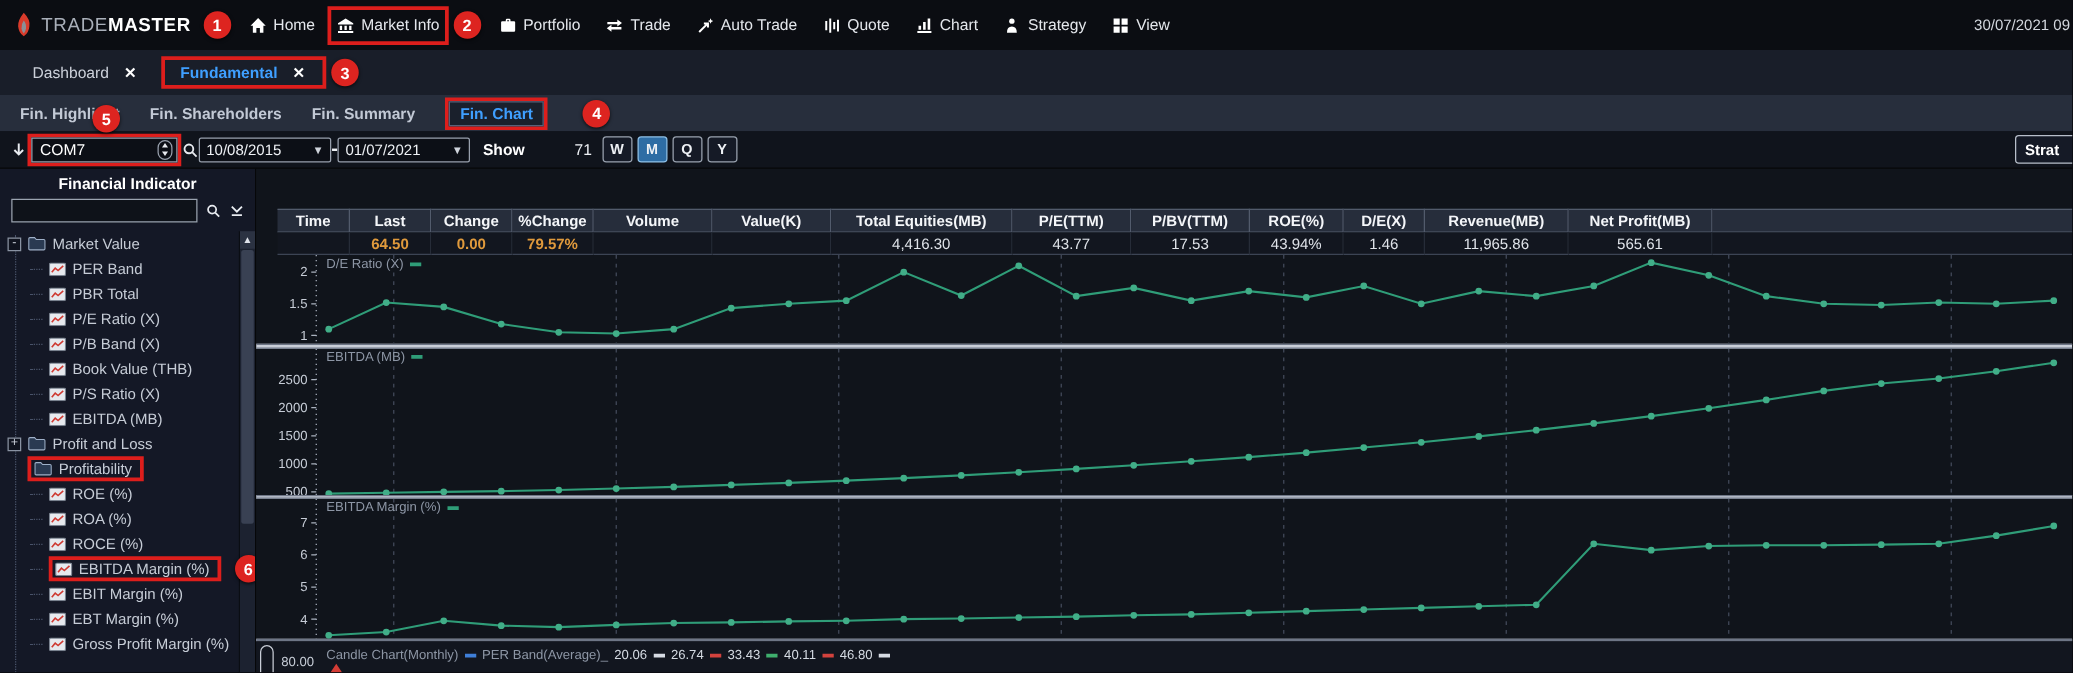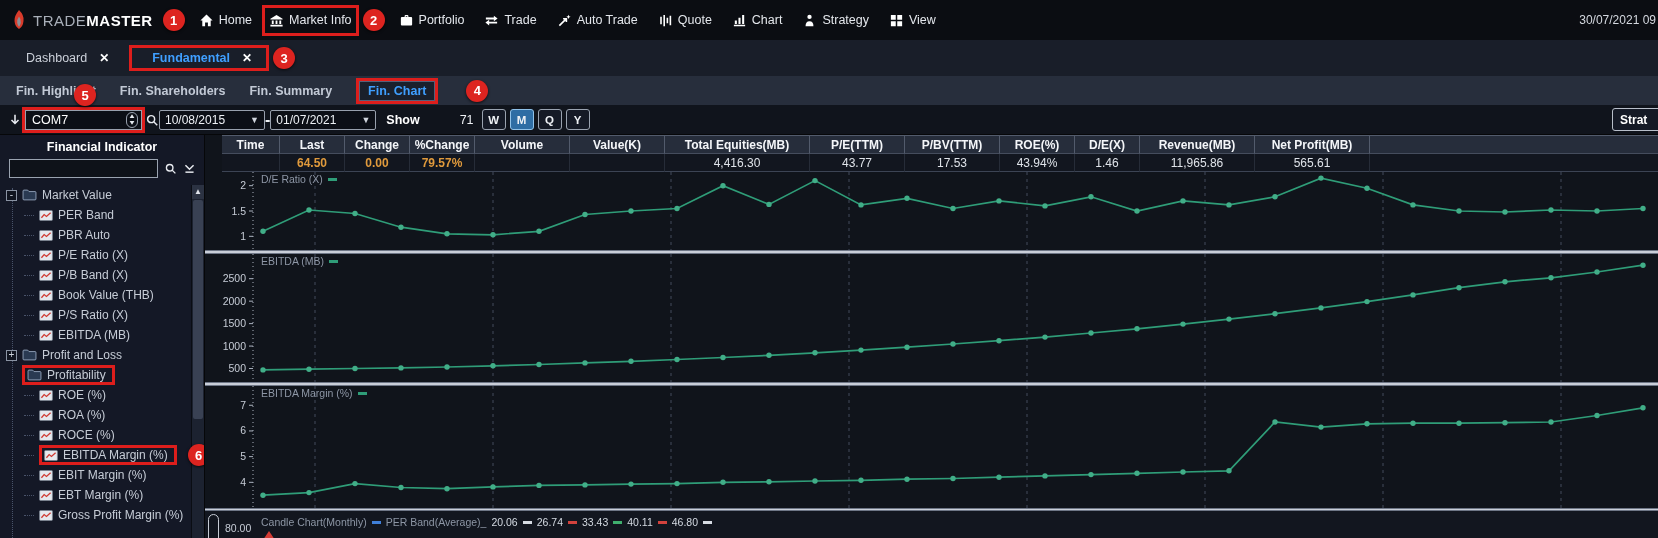--- a/index.html
+++ b/index.html
@@ -25,21 +25,21 @@
            font-size:13px; display:inline-flex; align-items:center; justify-content:center; flex:none;
            box-shadow:0 1px 3px rgba(0,0,0,.7); z-index:30; }
   .badge.m { margin:0 4px; }
   .badge.abs5 { position:absolute; left:74px; top:84px; }
 
   
   .tabbar { height:36px; background:#191e29; display:flex; align-items:center; padding-left:14px; }
   .tab { display:flex; align-items:center; gap:12px; padding:5px 12px; color:#ccd1da; font-size:12.5px; white-space:nowrap; }
   .tab .close { color:#fff; font-weight:bold; font-size:12px; }
   .tab.active { color:#3f9fff; font-weight:bold; }
-  .tab.annot-rect { padding:3px 14px 3px 20px; margin-left:8px; }
+  .tab.annot-rect { padding:3px 14px 3px 12px; margin-left:8px; }
 
   
   .subtabbar { height:29px; background:#272e3c; display:flex; align-items:center; gap:24px; padding-left:16px; position:relative; }
   .subtab { color:#c2c9d5; font-size:12.5px; font-weight:bold; white-space:nowrap; }
   .subtab.active { color:#3f9fff; background:#1a202c; border:1px solid #56617a; padding:2px 8px; }
   .subtab-annot { border:3px solid #dd1e1c; display:inline-flex; }
 
   
   .toolbar { height:30px; background:#10141c; display:flex; align-items:center; padding:0 8px; position:relative; border-bottom:1px solid #060709; }
   .tb-icon svg { width:14px; height:14px; display:block; color:#e8ebf0; }
@@ -78,21 +78,21 @@
   .ticon.leaf svg { width:14px; height:11px; }
   .annot-wrap { display:inline-flex; align-items:center; gap:5px; border:3px solid #dd1e1c; padding:0 6px 0 2px; margin:-2px 0; }
   .tree-item .badge { margin-left:6px; }
   .scrollbar { position:absolute; right:0; top:3px; bottom:0; width:13px; background:#1c2230; border-left:1px solid #0a0d13; }
   .scroll-up { height:14px; background:#2b3242; color:#dfe3ea; font-size:8px; text-align:center; line-height:14px; }
   .scroll-thumb { margin:1px 1px; height:62%; background:#394153; border-radius:2px; }
 
   
   .content { flex:1; min-width:0; display:flex; flex-direction:column; background:#10141b; }
 
-  .fin-table { padding-left:17px; }
+  .fin-table { padding-left:17px;margin-top:32px; }
   .t-head, .t-row { display:flex; }
   .t-head .cell { height:19px; background:#262d3b; border-right:1px solid #525b6c; border-top:1px solid #525b6c; border-bottom:1px solid #454d5d;
                   color:#f4f6f9; font-weight:bold; font-size:12px; display:flex; align-items:center; justify-content:center; }
   .t-row .cell { height:18px; background:#12161f; border-right:1px solid #262c38; border-bottom:1px solid #3c4454;
                  color:#dfe3e9; font-size:12px; display:flex; align-items:center; justify-content:center; }
   .t-row .cell.orange { color:#e09a3c; font-weight:bold; }
   .cell.filler { flex:1; border-right:none; }
 
   .chart { position:relative; width:100%; }
   .chart.c1 { height:78px; }
@@ -323,21 +323,21 @@
             <span class="tlabel">PER Band</span>
           </div>
           <div class="tree-item depth1">
             <span class="stub"></span>
             <span class="ticon leaf">
               <svg viewBox="0 0 15 12">
                 <rect x="0.5" y="0.5" width="14" height="11" rx="1.2" fill="#e6e9ee" stroke="#79828f"></rect>
                 <polyline points="2.5,8.5 5.5,5 8,7 12.5,3" stroke="#cf3a32" stroke-width="1.4" fill="none"></polyline>
               </svg>
             </span>
-            <span class="tlabel">PBR Auto</span>
+            <span class="tlabel">PBR Total</span>
           </div>
           <div class="tree-item depth1">
             <span class="stub"></span>
             <span class="ticon leaf">
               <svg viewBox="0 0 15 12">
                 <rect x="0.5" y="0.5" width="14" height="11" rx="1.2" fill="#e6e9ee" stroke="#79828f"></rect>
                 <polyline points="2.5,8.5 5.5,5 8,7 12.5,3" stroke="#cf3a32" stroke-width="1.4" fill="none"></polyline>
               </svg>
             </span>
             <span class="tlabel">P/E Ratio (X)</span>

